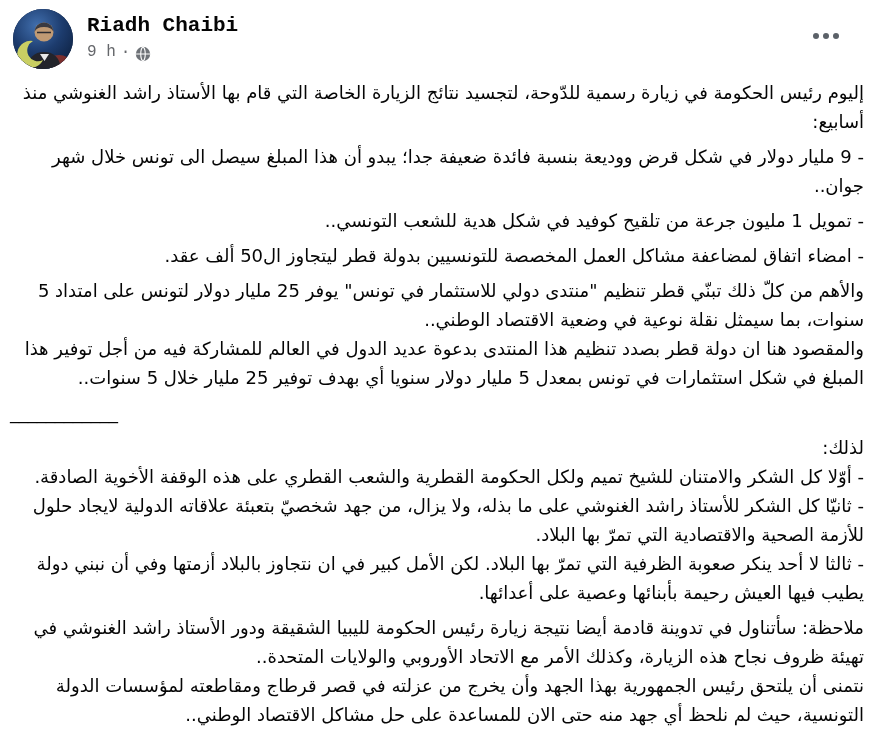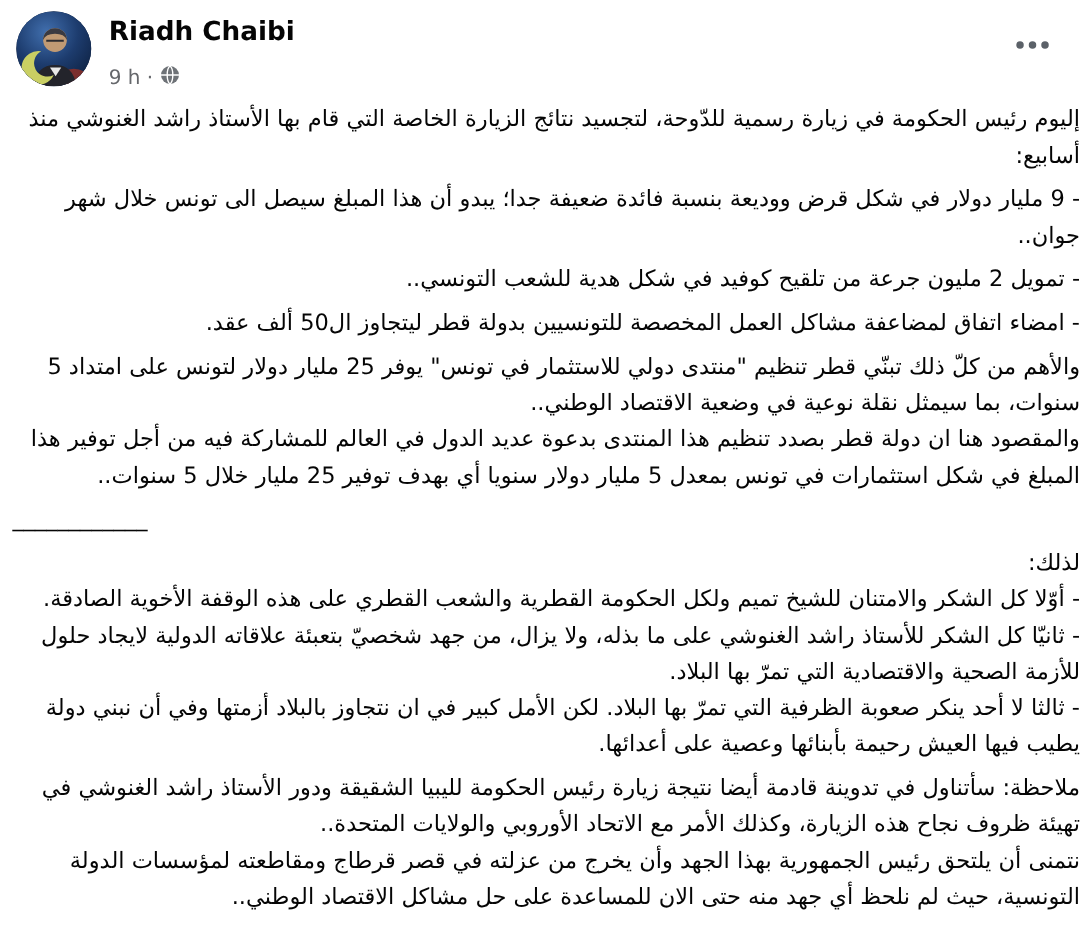--- a/index.html
+++ b/index.html
@@ -15,20 +15,21 @@
     background: #ffffff;
     position: relative;
     overflow: hidden;
   }
   
   .post-header {
     display: flex;
     align-items: flex-start;
     padding: 9px 12px 0 13px;
     position: relative;
+    font-family: Liberation Mono, monospace;
   }
   .avatar {
     width: 60px; height: 60px;
     border-radius: 50%;
     overflow: hidden;
     flex: 0 0 auto;
     cursor: pointer;
     background: #0c1e3c;
   }
   .avatar svg { display: block; }
@@ -38,23 +39,23 @@
   }
   .author {
     font-size: 21px;
     font-weight: 700;
     color: #050505;
     line-height: 27px;
     cursor: pointer;
   }
   .meta {
     display: flex;
-    align-items: flex-start;
+    align-items: flex-end;
     gap: 5px;
-    margin-top: 13px;
+    margin-top: 3px;
     font-size: 16px;
     color: #65676B;
     line-height: 20px;
   }
   .meta .ts { cursor: pointer; }
   .meta .sep { color: #65676B; }
   .globe { display: inline-flex; align-items: center; }
   .more-btn {
     position: absolute;
     right: 26px; top: 22px;
@@ -144,21 +145,21 @@
           <i></i>
           <i></i>
       </span>
     </button>
 
   </div>
 
   <div class="post-body" dir="rtl">
     <div class="para">إليوم رئيس الحكومة في زيارة رسمية للدّوحة، لتجسيد نتائج الزيارة الخاصة التي قام بها الأستاذ راشد الغنوشي منذ أسابيع:</div>
     <div class="para">- 9 مليار دولار في شكل قرض ووديعة بنسبة فائدة ضعيفة جدا؛ يبدو أن هذا المبلغ سيصل الى تونس خلال شهر جوان..</div>
-    <div class="para">- تمويل 2 مليون جرعة من تلقيح كوفيد في شكل هدية للشعب التونسي..</div>
+    <div class="para">- تمويل 1 مليون جرعة من تلقيح كوفيد في شكل هدية للشعب التونسي..</div>
     <div class="para">- امضاء اتفاق لمضاعفة مشاكل العمل المخصصة للتونسيين بدولة قطر ليتجاوز ال50 ألف عقد.</div>
     <div class="para">والأهم من كلّ ذلك تبنّي قطر تنظيم "منتدى دولي للاستثمار في تونس" يوفر 25 مليار دولار لتونس على امتداد 5 سنوات، بما سيمثل نقلة نوعية في وضعية الاقتصاد الوطني..
 والمقصود هنا ان دولة قطر بصدد تنظيم هذا المنتدى بدعوة عديد الدول في العالم للمشاركة فيه من أجل توفير هذا المبلغ في شكل استثمارات في تونس بمعدل 5 مليار دولار سنويا أي بهدف توفير 25 مليار خلال 5 سنوات..</div>
     <div class="para divider-line" dir="ltr">____________</div>
     <div class="para">لذلك:
 - أوّلا كل الشكر والامتنان للشيخ تميم ولكل الحكومة القطرية والشعب القطري على هذه الوقفة الأخوية الصادقة.
 - ثانيّا كل الشكر للأستاذ راشد الغنوشي على ما بذله، ولا يزال، من جهد شخصيّ بتعبئة علاقاته الدولية لايجاد حلول للأزمة الصحية والاقتصادية التي تمرّ بها البلاد.
 - ثالثا لا أحد ينكر صعوبة الظرفية التي تمرّ بها البلاد. لكن الأمل كبير في ان نتجاوز بالبلاد أزمتها وفي أن نبني دولة يطيب فيها العيش رحيمة بأبنائها وعصية على أعدائها.</div>
     <div class="para">ملاحظة: سأتناول في تدوينة قادمة أيضا نتيجة زيارة رئيس الحكومة لليبيا الشقيقة ودور الأستاذ راشد الغنوشي في تهيئة ظروف نجاح هذه الزيارة، وكذلك الأمر مع الاتحاد الأوروبي والولايات المتحدة..
 نتمنى أن يلتحق رئيس الجمهورية بهذا الجهد وأن يخرج من عزلته في قصر قرطاج ومقاطعته لمؤسسات الدولة التونسية، حيث لم نلحظ أي جهد منه حتى الان للمساعدة على حل مشاكل الاقتصاد الوطني..</div>

